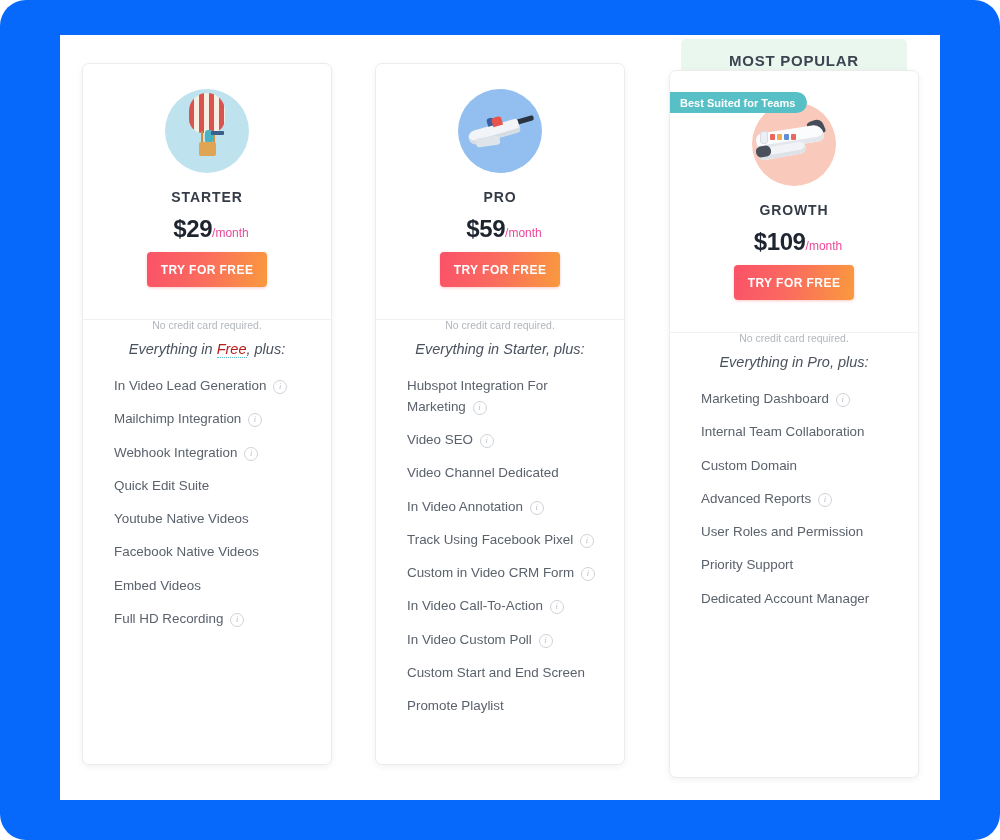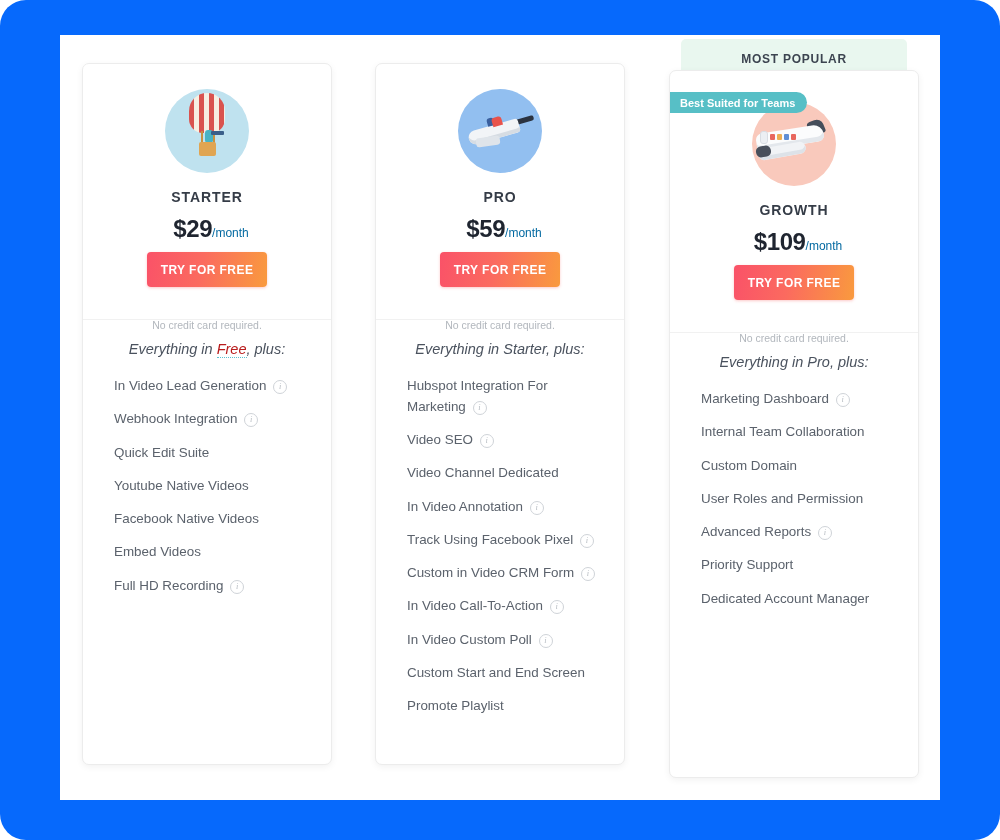--- a/index.html
+++ b/index.html
@@ -66,21 +66,21 @@
     background: #e9f7ef;
     border-radius: 5px 5px 0 0;
     display: flex;
     align-items: flex-start;
     justify-content: center;
     padding-top: 13px;
     box-sizing: border-box;
     z-index: 1;
   }
   .popular-ribbon span {
-    font-size: 12px;
+    font-size: 15px;
     font-weight: bold;
     letter-spacing: 0.75px;
     color: #3c4450;
   }
 
   .card.c2 { z-index: 2; }
 
   
   .team-badge {
     position: absolute;
@@ -144,21 +144,21 @@
   .card.c2 .price-row { top: 157px; }
   .price-amt {
     font-size: 24px;
     font-weight: bold;
     color: #1f2530;
     letter-spacing: -0.4px;
     margin-left: 8px;
   }
   .price-per {
     font-size: 12px;
-    color: #0369a1;
+    color: #ec4899;
   }
 
   .cta {
     position: absolute;
     left: 50%;
     top: 188px;
     transform: translateX(-50%);
     width: 120px;
     height: 35px;
     border: none;
@@ -414,20 +414,21 @@
           </div>
           <button class="cta">TRY FOR FREE</button>
           <div class="no-cc">No credit card required.</div>
         </div>
         <div class="card-body">
           <p class="everything">
             <span>Everything in </span><a class="ev-link">Free</a><span>, plus:</span>
           </p>
           <ul class="feat-list">
               <li><span>In Video Lead Generation</span> <span class="info-icon">i</span></li>
+              <li><span>Mailchimp Integration</span> <span class="info-icon">i</span></li>
               <li><span>Webhook Integration</span> <span class="info-icon">i</span></li>
               <li><span>Quick Edit Suite</span></li>
               <li><span>Youtube Native Videos</span></li>
               <li><span>Facebook Native Videos</span></li>
               <li><span>Embed Videos</span></li>
               <li><span>Full HD Recording</span> <span class="info-icon">i</span></li>
             </ul>
         </div>
       </div>
 
@@ -494,22 +495,22 @@
           <div class="no-cc">No credit card required.</div>
         </div>
         <div class="card-body">
           <p class="everything">
             <span>Everything in </span><span>Pro</span><span>, plus:</span>
           </p>
           <ul class="feat-list">
               <li><span>Marketing Dashboard</span> <span class="info-icon">i</span></li>
               <li><span>Internal Team Collaboration</span></li>
               <li><span>Custom Domain</span></li>
+              <li><span>Advanced Reports</span> <span class="info-icon">i</span></li>
               <li><span>User Roles and Permission</span></li>
-              <li><span>Advanced Reports</span> <span class="info-icon">i</span></li>
               <li><span>Priority Support</span></li>
               <li><span>Dedicated Account Manager</span></li>
             </ul>
         </div>
       </div>
 
     </div>
   </div>
 </div>
 

